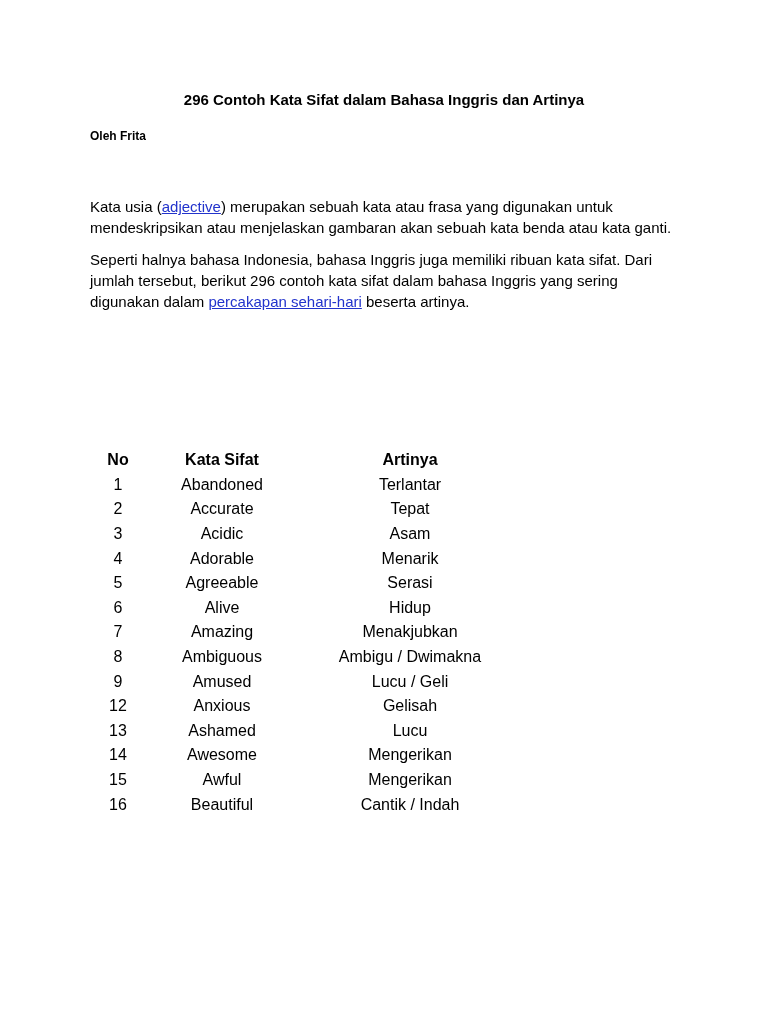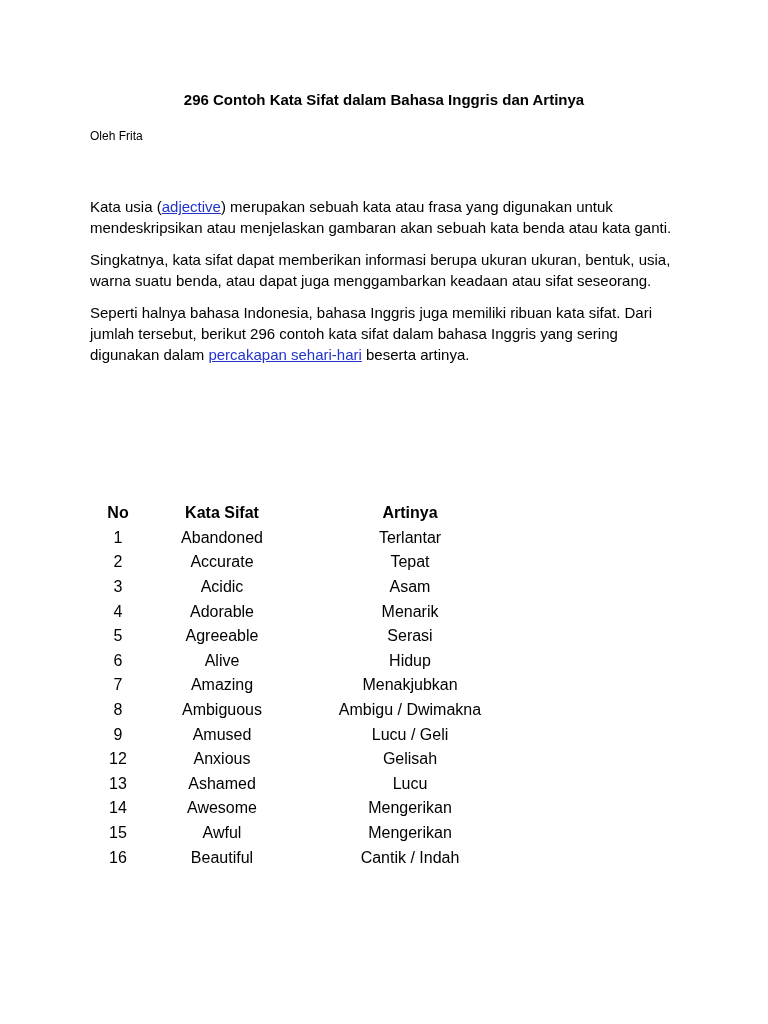--- a/index.html
+++ b/index.html
@@ -21,21 +21,21 @@
   .title {
     margin: 91px 40px 0 40px;
     font-size: 15px;
     font-weight: 700;
     text-align: center;
     line-height: 17px;
   }
   .byline {
     margin: 21px 90px 0 90px;
     font-size: 12px;
-    font-weight: 400;
+    font-weight: 700;
     line-height: 14px;
   }
   .paragraphs {
     margin: 53px 86px 0 90px;
     font-size: 15px;
     line-height: 21px;
   }
   .paragraphs p { margin: 0 0 11px 0; }
   .link {
     color: var(--link);
@@ -64,21 +64,20 @@
 <body>
 
 <div class="page">
 
   <h1 class="title">296 Contoh Kata Sifat dalam Bahasa Inggris dan Artinya</h1>
 
   <div class="byline">Oleh Frita</div>
 
   <div class="paragraphs">
       <p><span>Kata usia (</span><a class="link" href="#">adjective</a><span>) merupakan sebuah kata atau frasa yang digunakan untuk mendeskripsikan atau menjelaskan gambaran akan sebuah kata benda atau kata ganti.</span></p>
-      <p><span>Singkatnya, kata sifat dapat memberikan informasi berupa ukuran ukuran, bentuk, usia, warna suatu benda, atau dapat juga menggambarkan keadaan atau sifat seseorang.</span></p>
       <p><span>Seperti halnya bahasa Indonesia, bahasa Inggris juga memiliki ribuan kata sifat. Dari jumlah tersebut, berikut 296 contoh kata sifat dalam bahasa Inggris yang sering digunakan dalam </span><a class="link" href="#">percakapan sehari-hari</a><span> beserta artinya.</span></p>
     </div>
 
   <table class="adj-table">
     <colgroup>
       <col class="c-no">
         <col class="c-word">
         <col class="c-mean">
     </colgroup>
     <thead>

